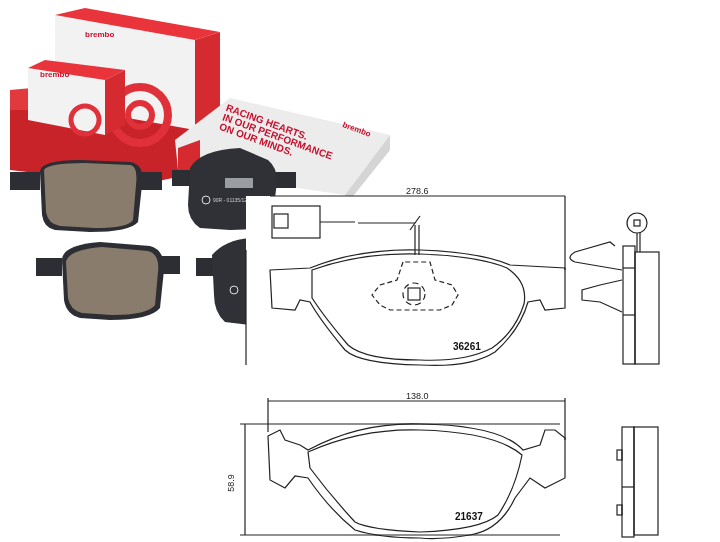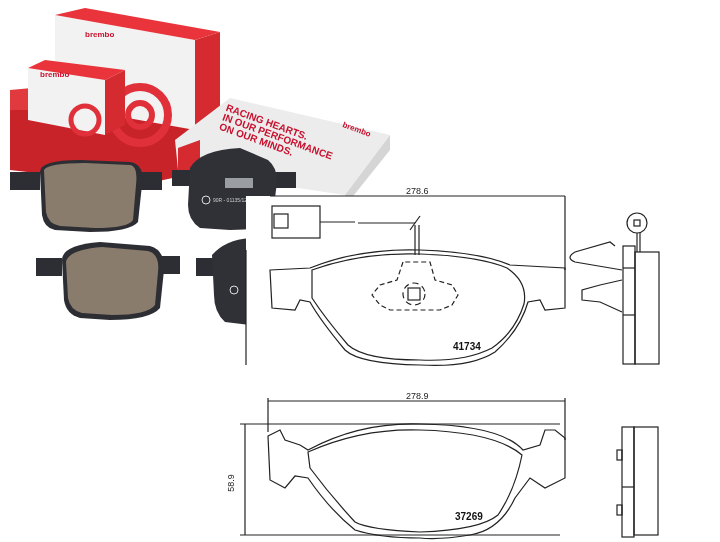--- a/index.html
+++ b/index.html
@@ -120,16 +120,16 @@
   <g>
     <rect x="622" y="427" width="12" height="110"></rect>
     <rect x="634" y="427" width="24" height="108"></rect>
     <line x1="622" y1="487" x2="634" y2="487"></line>
     <rect x="617" y="450" width="5" height="10"></rect>
     <rect x="617" y="505" width="5" height="10"></rect>
   </g>
 </svg>
 
 <div class="lbl" style="left:406px;top:186px;">278.6</div>
-<div class="code" style="left:453px;top:341px;">41734</div>
-<div class="lbl" style="left:406px;top:391px;">278.9</div>
+<div class="code" style="left:453px;top:341px;">36261</div>
+<div class="lbl" style="left:406px;top:391px;">138.0</div>
 <div class="lbl" style="left:222px;top:478px;transform:rotate(-90deg);">58.9</div>
-<div class="code" style="left:455px;top:511px;">37269</div>
+<div class="code" style="left:455px;top:511px;">21637</div>
 
 </body></html>

